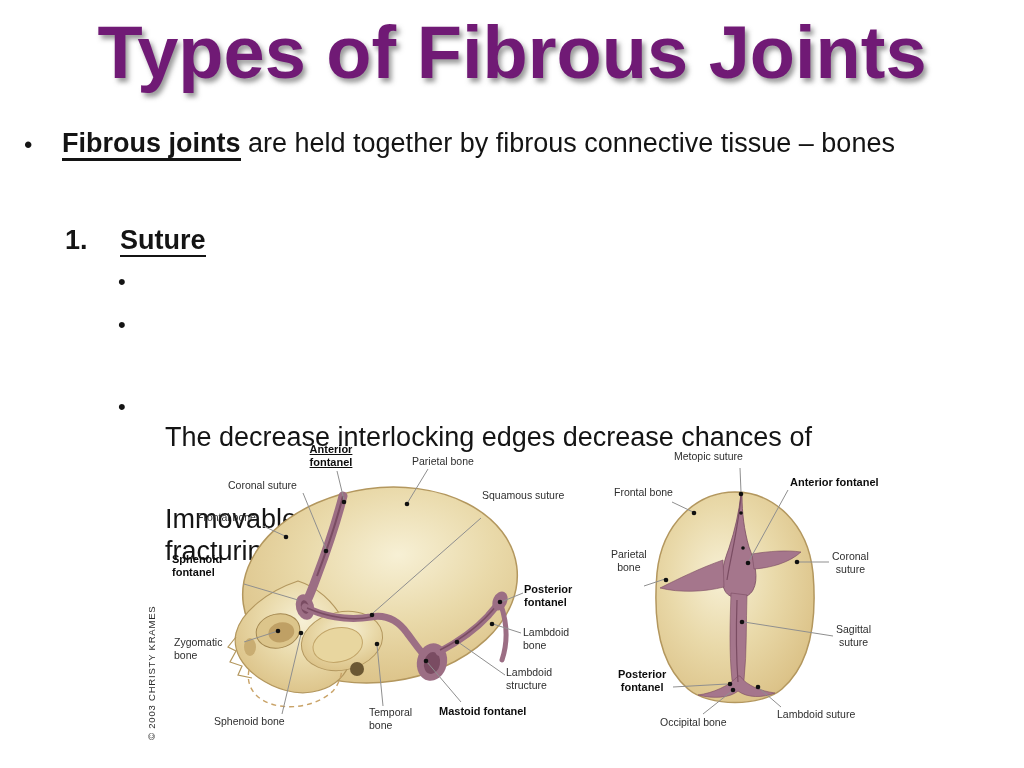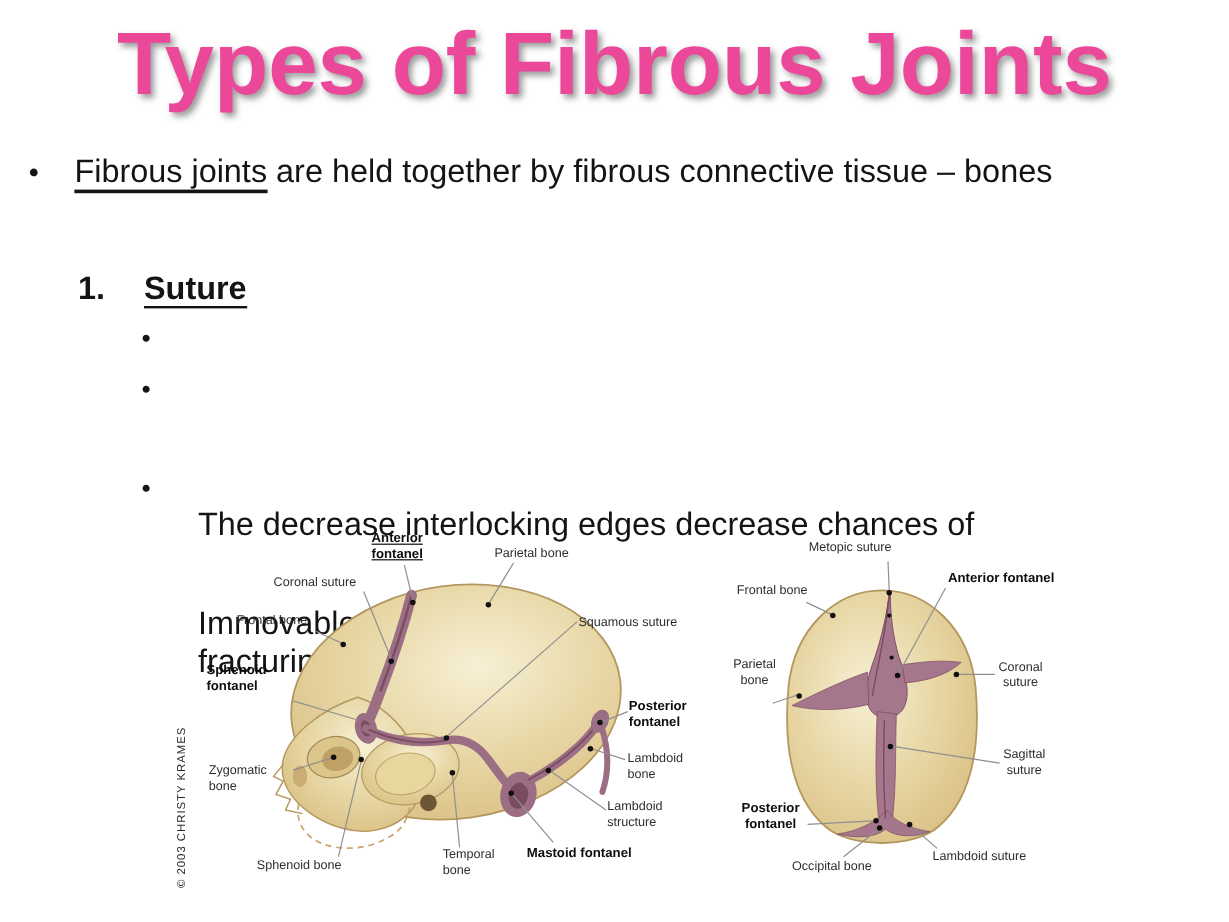--- a/index.html
+++ b/index.html
@@ -6,29 +6,29 @@
   body{
     width:1024px;height:768px;overflow:hidden;background:#ffffff;
     font-family:"Liberation Sans", sans-serif;color:#111;position:relative;
   }
   .slide{position:absolute;inset:0;}
 
   
   .title{
     position:absolute;top:12px;left:0;width:1024px;margin:0;
     text-align:center;font-size:74px;font-weight:bold;letter-spacing:0px;
-    color:#ec4899;line-height:1.1;
+    color:#701a75;line-height:1.1;
     text-shadow:3px 4px 5px rgba(70,70,70,0.55);
   }
 
   
   .body-text{font-size:27px;line-height:39px;color:#141414;}
   .intro{position:absolute;left:62px;top:124px;width:960px;}
   .intro .bullet{position:absolute;left:-38px;top:1px;font-size:24px;}
-  .term{font-weight:normal;border-bottom:3px solid #141414;padding-bottom:0px;}
+  .term{font-weight:bold;border-bottom:3px solid #141414;padding-bottom:0px;}
   .numbered{position:absolute;left:65px;top:221px;font-weight:bold;}
   .numbered .num{display:inline-block;width:55px;}
   .numbered .nlabel{border-bottom:2.5px solid #141414;}
   .subitem{position:absolute;left:165px;white-space:pre-wrap;line-height:38px;}
   .subitem .bullet{position:absolute;left:-47px;top:2px;font-size:22px;}
   .s1{top:261px;}
   .s2{top:304px;width:760px;}
   .s3{top:386px;}
 
   
@@ -152,21 +152,21 @@
         <circle cx="161" cy="198" r="2.3"></circle>
           <circle cx="237" cy="209" r="2.3"></circle>
       </g>
     </svg>
 
     <div class="dlabel bold center" style="left:150px;top:8px;width:82px;text-decoration:underline;">Anterior
 fontanel</div>
     <div class="dlabel" style="left:272px;top:20px;">Parietal bone</div>
     <div class="dlabel" style="left:88px;top:44px;">Coronal suture</div>
     <div class="dlabel" style="left:57px;top:76px;">Frontal bone</div>
-    <div class="dlabel" style="left:342px;top:78px;">Squamous suture</div>
+    <div class="dlabel" style="left:342px;top:54px;">Squamous suture</div>
     <div class="dlabel bold" style="left:32px;top:118px;">Sphenoid
 fontanel</div>
     <div class="dlabel bold" style="left:384px;top:148px;">Posterior
 fontanel</div>
     <div class="dlabel" style="left:383px;top:191px;">Lambdoid
 bone</div>
     <div class="dlabel" style="left:366px;top:231px;">Lambdoid
 structure</div>
     <div class="dlabel bold" style="left:299px;top:270px;">Mastoid fontanel</div>
     <div class="dlabel" style="left:34px;top:201px;">Zygomatic

